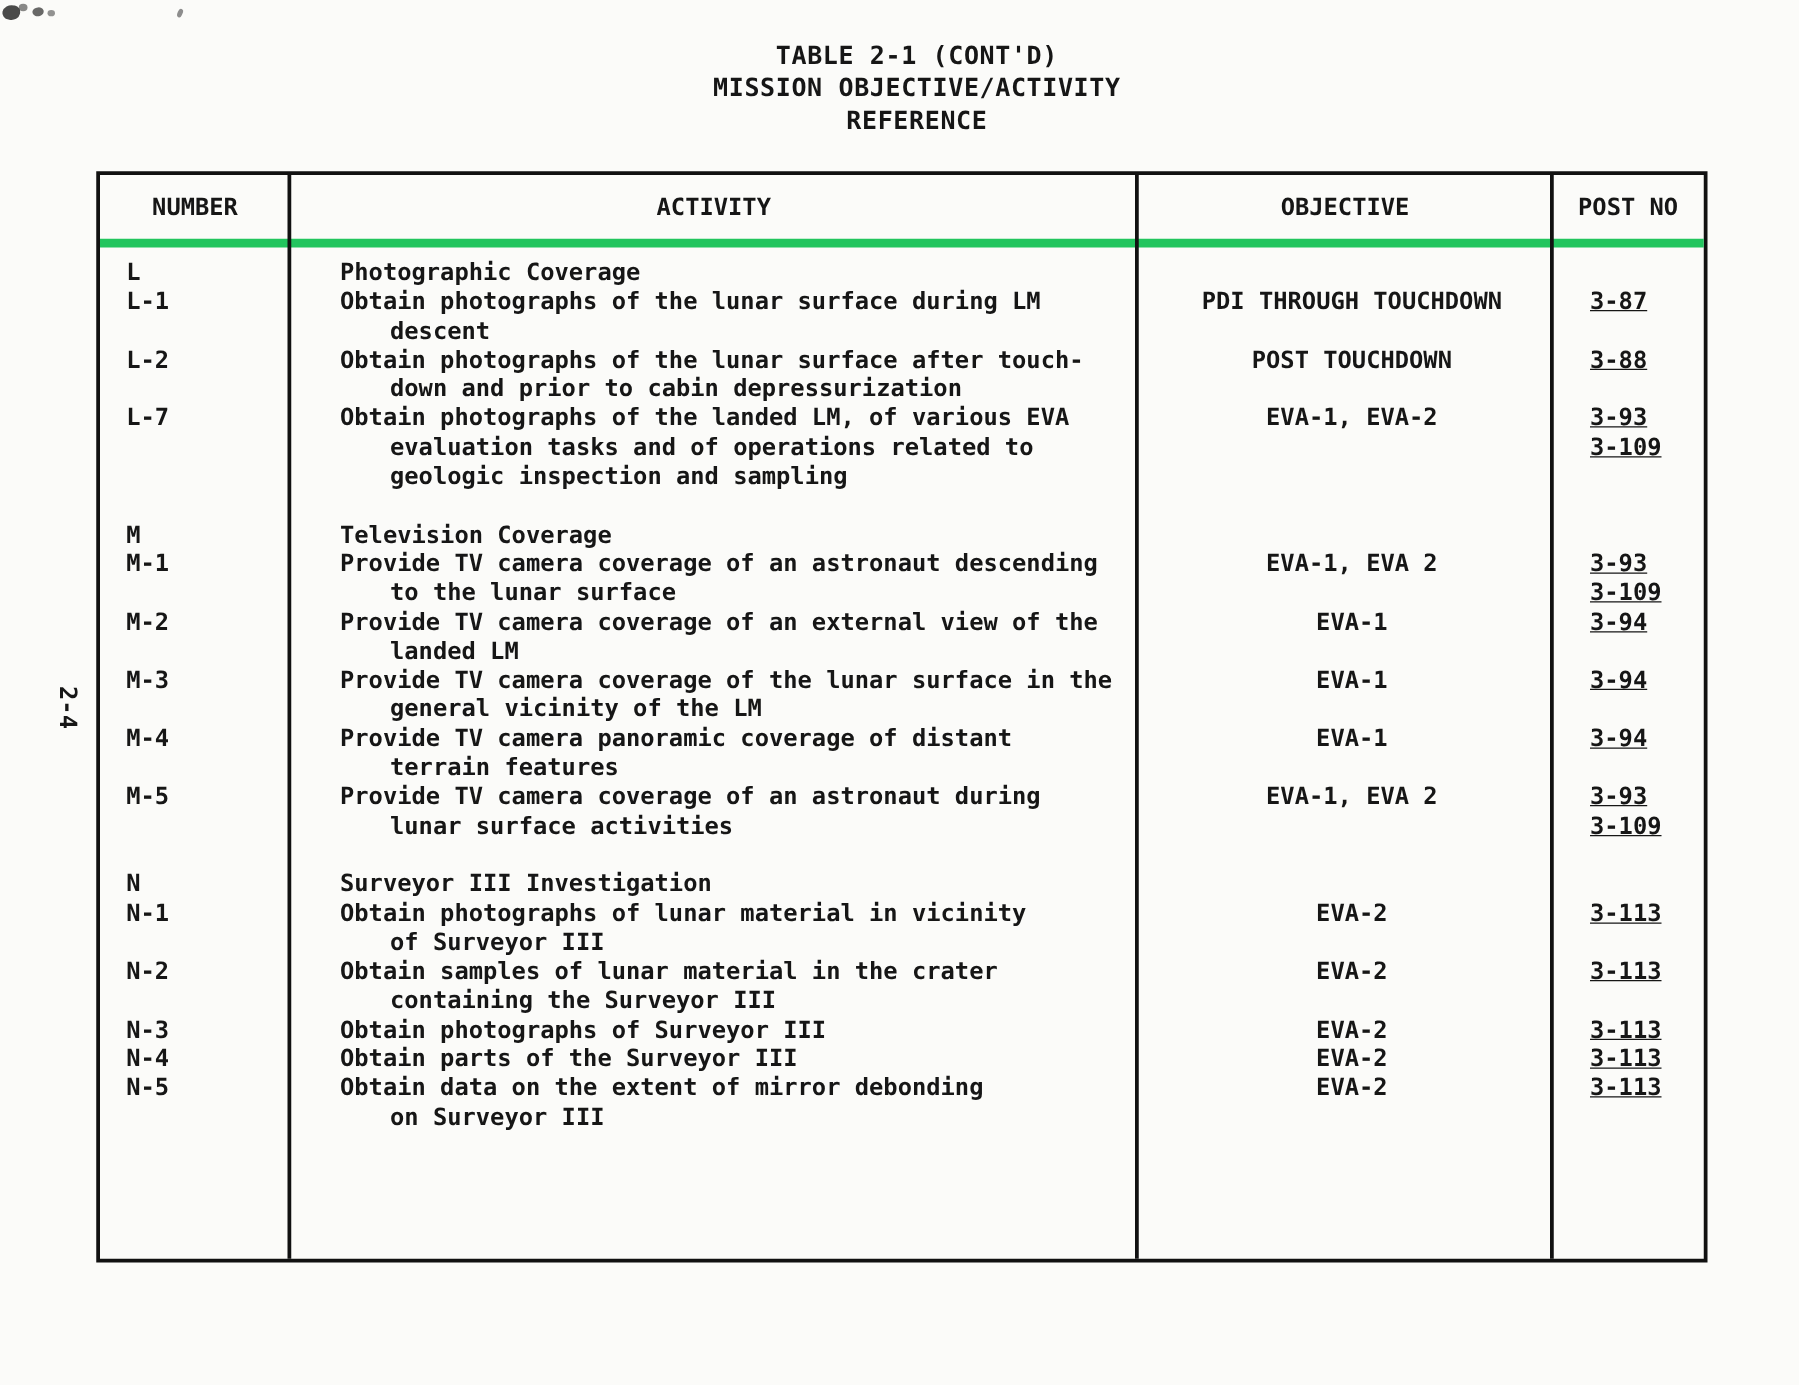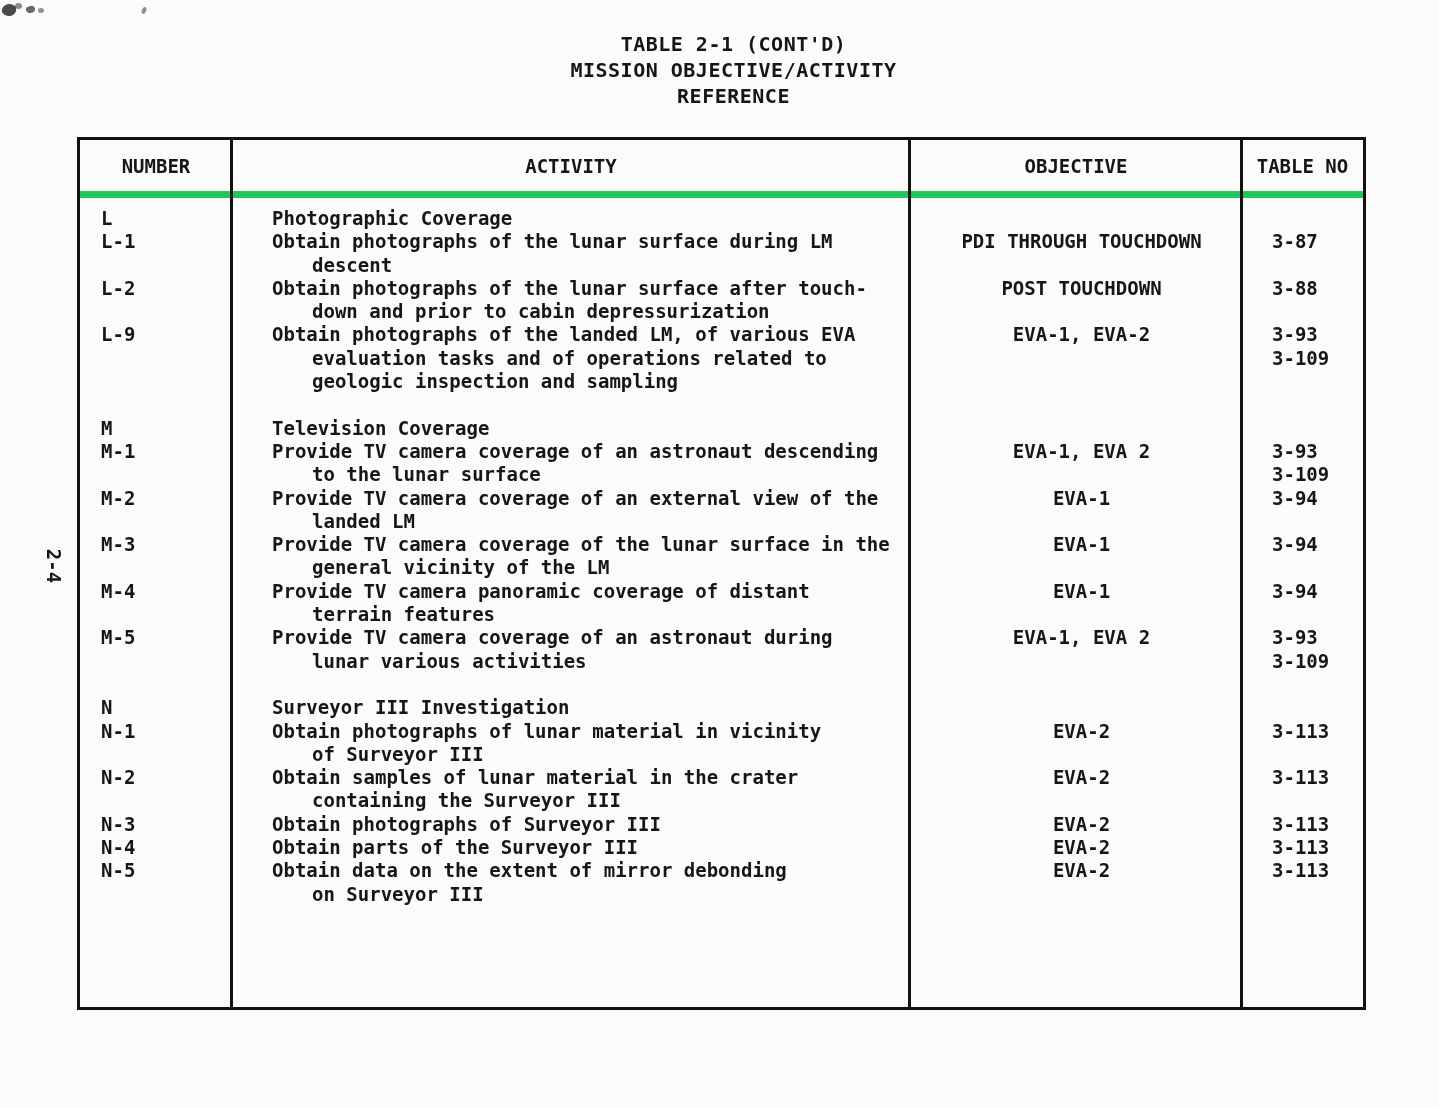--- a/index.html
+++ b/index.html
@@ -94,21 +94,21 @@
     display:grid;
     grid-template-columns:152px 678px 332px 1fr;
     align-items:start;
   }
   .cell{min-height:23.3px;}
   .line{height:23.3px;line-height:23.3px;white-space:pre;}
   .c-num{padding-left:21px;}
   .c-obj{padding-left:40px;}
   .c-obj .line.cont{padding-left:40px;}
   .c-act{padding-left:11px;text-align:center;}
-  .c-page{padding-left:30px;}
+  .c-page{padding-left:30px;text-decoration:underline;}
 </style>
 </head>
 <body>
 
 <div class="smudge">
   <i class="b1"></i>
     <i class="b2"></i>
     <i class="b3"></i>
     <i class="b4"></i>
 </div>
@@ -124,21 +124,21 @@
 
 <div class="table">
   <div class="vline v1"></div>
   <div class="vline v2"></div>
   <div class="vline v3"></div>
 
   <div class="thead">
     <div class="hcell">NUMBER</div>
     <div class="hcell">ACTIVITY</div>
     <div class="hcell">OBJECTIVE</div>
-    <div class="hcell">TABLE NO</div>
+    <div class="hcell">POST NO</div>
   </div>
 
   <div class="tbody">
       <div class="section">
         <div class="trow">
           <div class="cell c-num">
             <div class="line">L</div>
           </div>
           <div class="cell c-obj">
             <div class="line">Photographic Coverage</div>
@@ -171,21 +171,21 @@
           </div>
           <div class="cell c-act">
             <div class="line">POST TOUCHDOWN</div>
           </div>
           <div class="cell c-page">
             <div class="line">3-88</div>
           </div>
         </div>
         <div class="trow">
           <div class="cell c-num">
-            <div class="line">L-9</div>
+            <div class="line">L-7</div>
           </div>
           <div class="cell c-obj">
             <div class="line">Obtain photographs of the landed LM, of various EVA</div>
             <div class="line cont">evaluation tasks and of operations related to</div>
             <div class="line cont">geologic inspection and sampling</div>
           </div>
           <div class="cell c-act">
             <div class="line">EVA-1, EVA-2</div>
           </div>
           <div class="cell c-page">
@@ -265,21 +265,21 @@
           <div class="cell c-page">
             <div class="line">3-94</div>
           </div>
         </div>
         <div class="trow">
           <div class="cell c-num">
             <div class="line">M-5</div>
           </div>
           <div class="cell c-obj">
             <div class="line">Provide TV camera coverage of an astronaut during</div>
-            <div class="line cont">lunar various activities</div>
+            <div class="line cont">lunar surface activities</div>
           </div>
           <div class="cell c-act">
             <div class="line">EVA-1, EVA 2</div>
           </div>
           <div class="cell c-page">
             <div class="line">3-93</div>
             <div class="line">3-109</div>
           </div>
         </div>
       </div>

